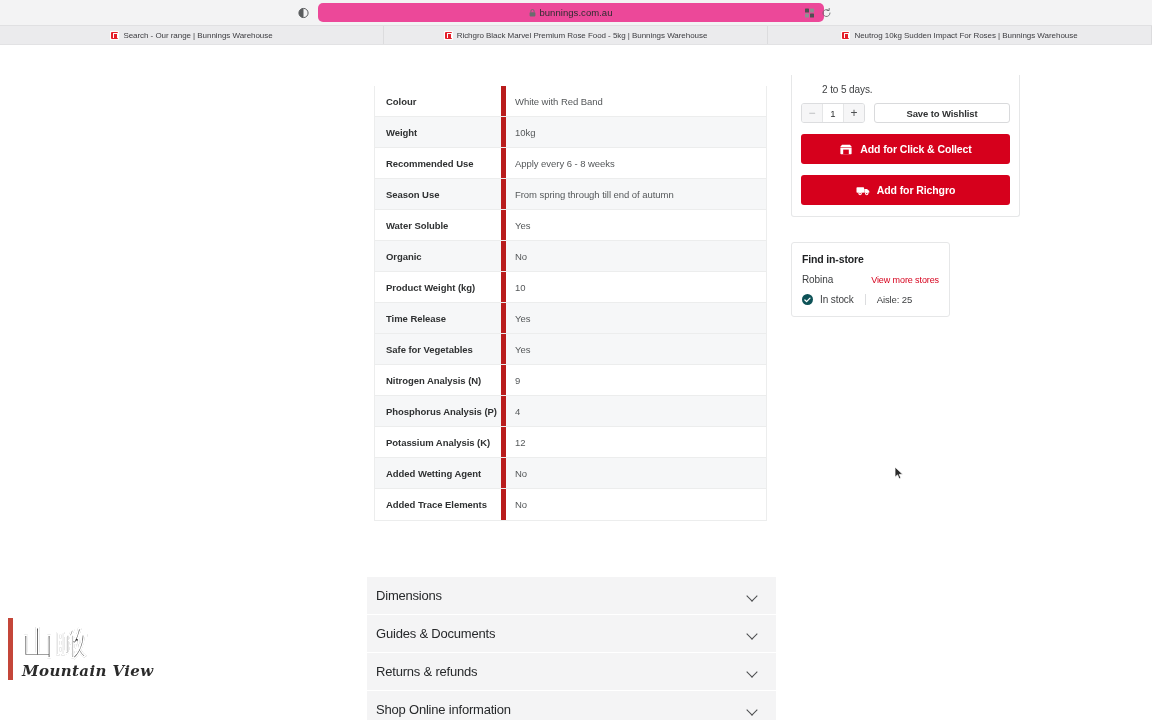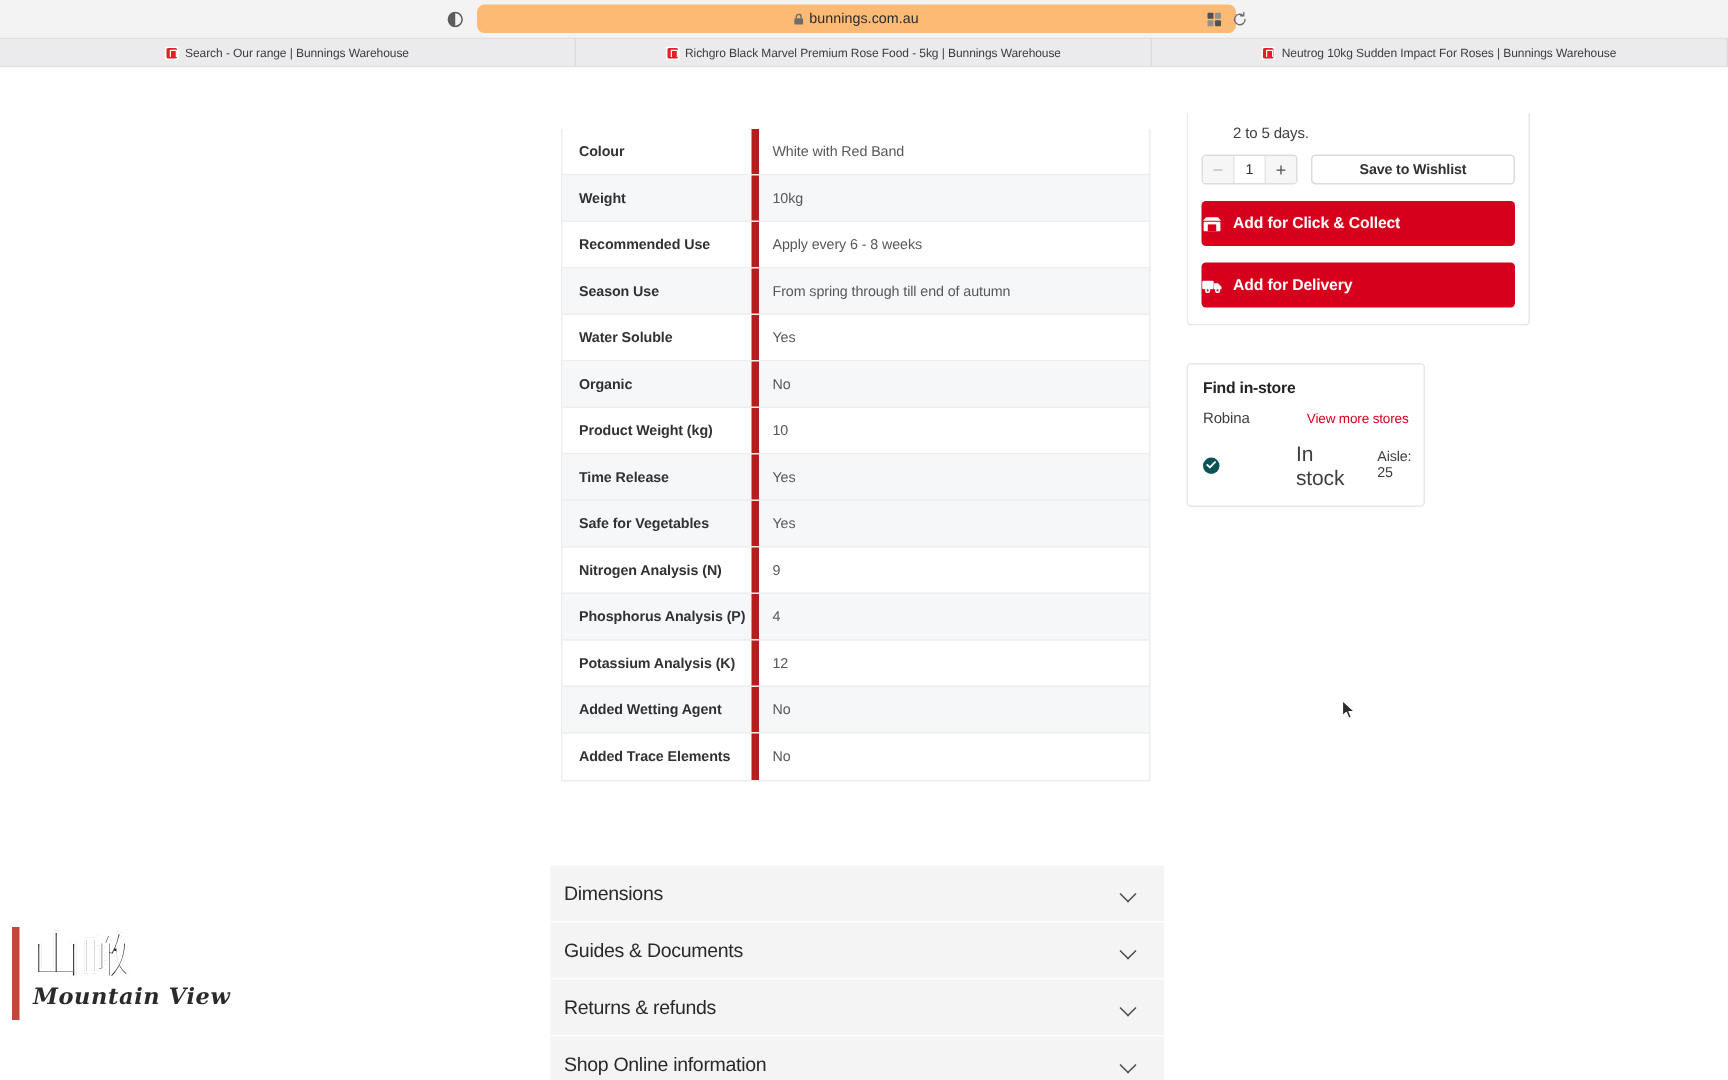--- a/index.html
+++ b/index.html
@@ -33,21 +33,21 @@
     width: 11px; height: 11px;
     display: flex; align-items: center; justify-content: center;
   }
   .shield-icon svg { display: block; }
   .url-bar {
     position: absolute;
     left: 318px;
     right: 328px;
     top: 3px;
     height: 19px;
-    background: #fdba74;
+    background: #ec4899;
     border-radius: 5px;
     display: flex;
     align-items: center;
     justify-content: center;
     gap: 3px;
   }
   .url-lock {
     width: 7px; height: 8px;
     display: inline-flex; align-items: center;
   }
@@ -282,20 +282,21 @@
     letter-spacing: -0.1px;
     font-family: "Liberation Sans", sans-serif;
   }
   .cta {
     margin-top: 11px;
     height: 30px;
     background: #d6001c;
     border-radius: 3px;
     display: flex;
     align-items: center;
+    justify-content: center;
     gap: 7px;
     color: #ffffff;
     font-size: 10.5px;
     font-weight: bold;
     letter-spacing: -0.1px;
     border: none;
     width: 100%;
     font-family: "Liberation Sans", sans-serif;
   }
   .cta-icon { width: 14px; height: 11px; display: flex; align-items: center; justify-content: center; }
@@ -335,31 +336,31 @@
   .stock-check {
     width: 11px; height: 11px;
     border-radius: 50%;
     background: #0d5257;
     display: flex;
     align-items: center;
     justify-content: center;
     flex: 0 0 auto;
   }
   .stock-check svg { display: block; }
-  .stock-text { font-size: 14px; color: #3c3e40; letter-spacing: -0.1px; margin-left: 44px; }
+  .stock-text { font-size: 10px; color: #3c3e40; letter-spacing: -0.1px; }
   .store-sep { width: 1px; height: 11px; background: #dcdddf; margin: 0 4px; }
   .aisle-text { font-size: 9.5px; color: #3c3e40; letter-spacing: -0.1px; }
 
   
   .watermark {
     position: absolute;
     left: 8px;
     top: 568px;
     display: flex;
-    align-items: center;
+    align-items: flex-end;
     gap: 9px;
     opacity: 0.93;
   }
   .wm-bar {
     width: 5px;
     height: 62px;
     background: #c0392b;
     margin-top: 5px;
   }
   .wm-right { display: flex; flex-direction: column; }
@@ -563,21 +564,21 @@
       <span class="cta-icon">
         <svg width="14" height="11" viewBox="0 0 14 11">
           <rect x="0.5" y="2.2" width="7.6" height="5.6" rx="0.8" fill="#ffffff"></rect>
           <path d="M8.3 3.9 L11 3.9 L13.3 6.1 L13.3 7.8 L8.3 7.8 Z" fill="#ffffff"></path>
           <circle cx="4.1" cy="8.6" r="1.7" fill="#ffffff"></circle>
           <circle cx="4.1" cy="8.6" r="0.7" fill="#d6001c"></circle>
           <circle cx="10.7" cy="8.6" r="1.7" fill="#ffffff"></circle>
           <circle cx="10.7" cy="8.6" r="0.7" fill="#d6001c"></circle>
         </svg>
       </span>
-      <span>Add for Delivery</span>
+      <span>Add for Richgro</span>
     </button>
   </div>
 
   <div class="store-card">
     <div class="store-title">Find in-store</div>
     <div class="store-row1">
       <span class="store-name">Robina</span>
       <a class="store-link" href="#">View more stores</a>
     </div>
     <div class="store-row2">

